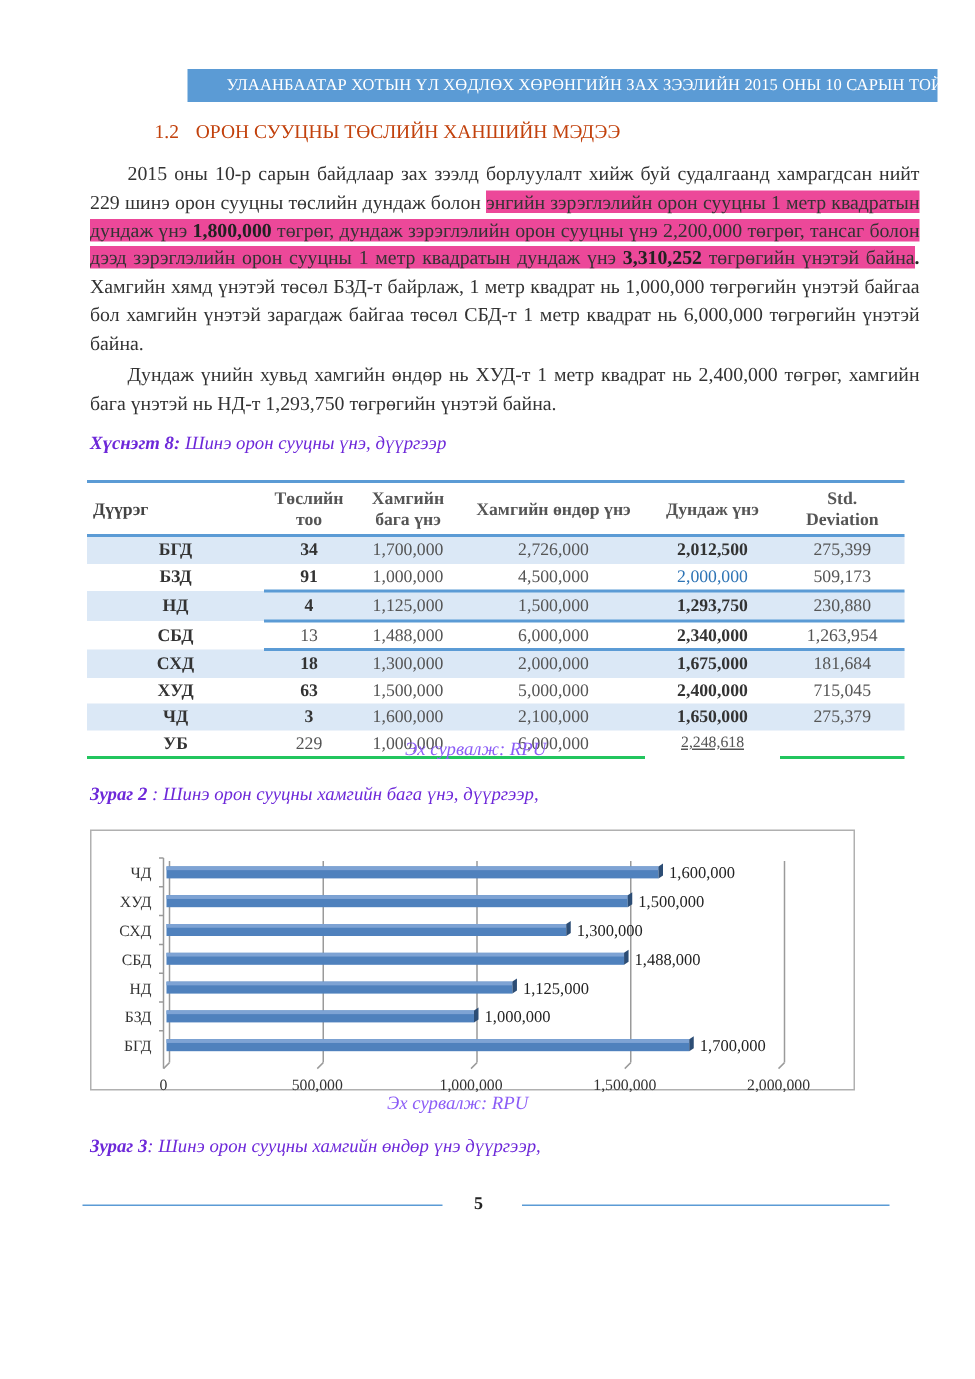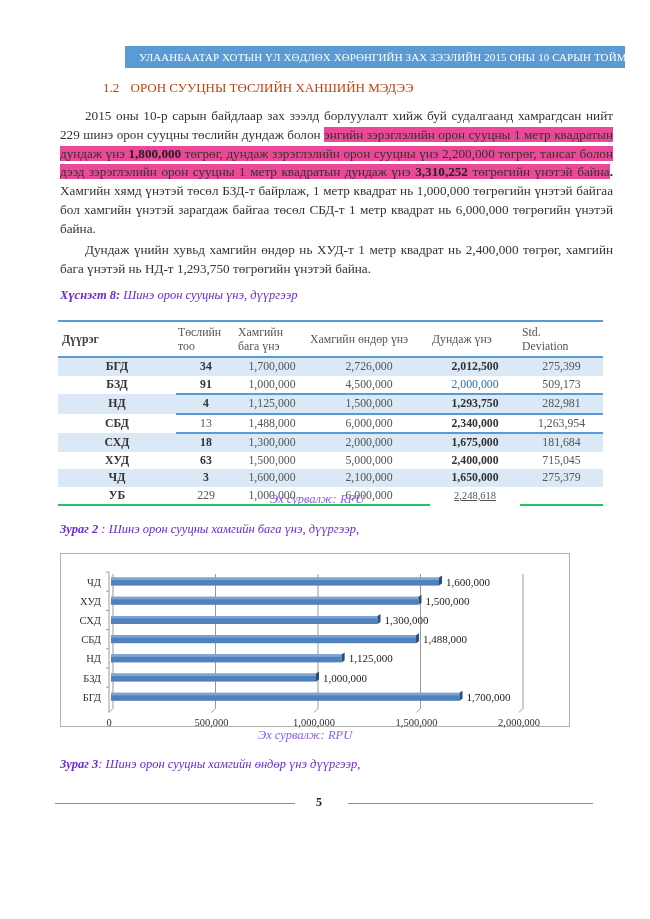--- a/index.html
+++ b/index.html
@@ -1,42 +1,42 @@
 <!DOCTYPE html>
 <html><head>
 <meta charset="utf-8">
 <style>
   html, body { margin: 0; padding: 0; background: #ffffff; }
   body { width: 650px; height: 919px; position: relative; overflow: hidden;
          font-family: "Liberation Serif", "DejaVu Serif", serif; color: #333; }
 
   .banner { position: absolute; left: 125px; top: 46px; width: 500px; height: 22px;
             background: #5b9bd5; color: #fff; font-size: 11px; line-height: 22px;
-            padding-left: 14px; box-sizing: border-box; white-space: nowrap; letter-spacing: 0.1px; text-align: right; }
+            padding-left: 26px; box-sizing: border-box; white-space: nowrap; letter-spacing: 0.1px; text-align: right; }
 
   .section-title { position: absolute; left: 103px; top: 80px; font-size: 13px; color: #c2410c; white-space: nowrap; }
   .section-title .num { margin-right: 8px; }
 
   .para { position: absolute; left: 60px; width: 553px; font-size: 13.2px; line-height: 18.8px;
           text-align: justify; text-indent: 25px; color: #333; }
   .para b { color: #222; }
   .hl { background: #ec4899; }
   #p1 { top: 107px; }
   #p2 { top: 241px; }
 
   .caption { position: absolute; left: 60px; font-size: 12.5px; font-style: italic; color: #6d28d9; white-space: nowrap; }
   .caption b { font-weight: bold; }
   #tcap { top: 288px; }
   #fig2cap { top: 522px; }
   #fig3cap { top: 757px; }
 
   .table-wrap { position: absolute; left: 58px; top: 320px; width: 545px; }
   table { border-collapse: collapse; width: 545px; font-size: 11.8px; }
   thead tr { border-top: 2px solid #5b9bd5; border-bottom: 2px solid #5b9bd5; }
-  th { font-weight: normal; color: #555; text-align: left; padding: 3px 2px; line-height: 14px; height: 28px; }
+  th { font-weight: bold; color: #555; text-align: center; padding: 3px 2px; line-height: 14px; height: 28px; }
   th.left { text-align: left; padding-left: 4px; font-weight: bold; color: #444; }
   td { text-align: center; height: 17.5px; padding: 0 2px; color: #555; }
   td.d { font-weight: bold; color: #333; }
   td.bold { font-weight: bold; color: #333; }
   td.blue { color: #2e74b5; }
   tr.band td { background: #dbe8f6; }
   tr.topline td.tl { border-top: 2px solid #5b9bd5; }
   tr.last td { border-bottom: 2px solid #22c55e; }
   tr.last td.gap { border-bottom: 2px solid transparent; text-decoration: underline; }
   td.small { font-size: 10.5px; }
@@ -106,21 +106,21 @@
         <td>4,500,000</td>
         <td class="blue">2,000,000</td>
         <td>509,173</td>
       </tr>
       <tr class="band topline">
         <td class="d">НД</td>
         <td class="bold tl">4</td>
         <td class="tl">1,125,000</td>
         <td class="tl">1,500,000</td>
         <td class="bold tl">1,293,750</td>
-        <td class="tl">282,981</td>
+        <td class="tl">230,880</td>
       </tr>
       <tr class="topline">
         <td class="d">СБД</td>
         <td class="tl">13</td>
         <td class="tl">1,488,000</td>
         <td class="tl">6,000,000</td>
         <td class="bold tl">2,340,000</td>
         <td class="tl">1,263,954</td>
       </tr>
       <tr class="band topline">

